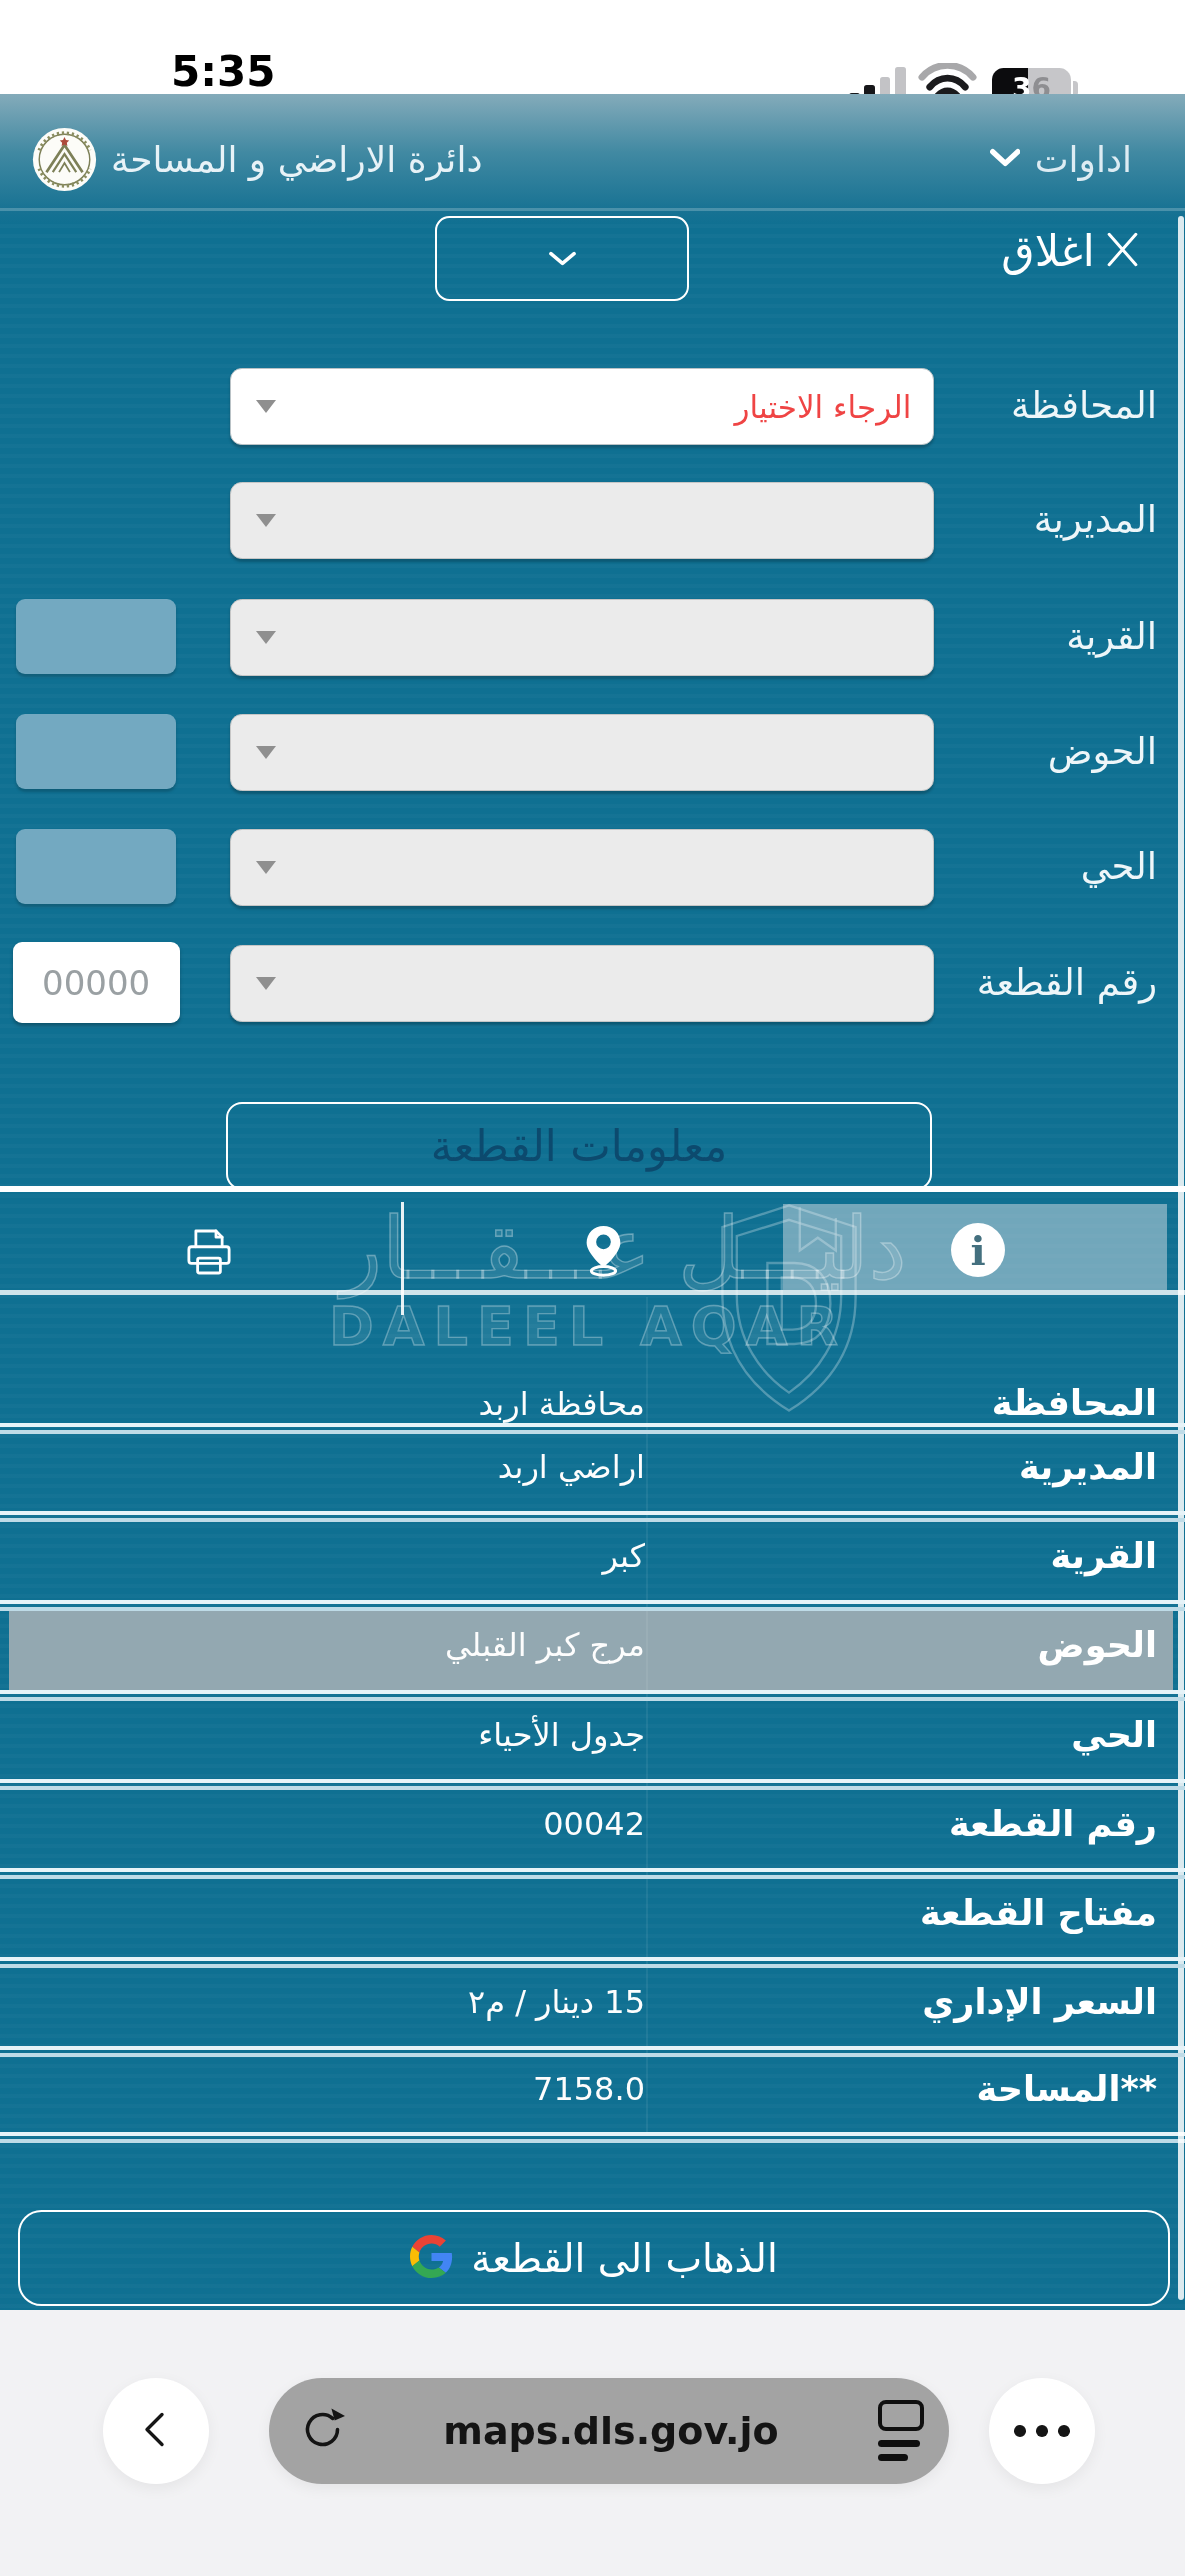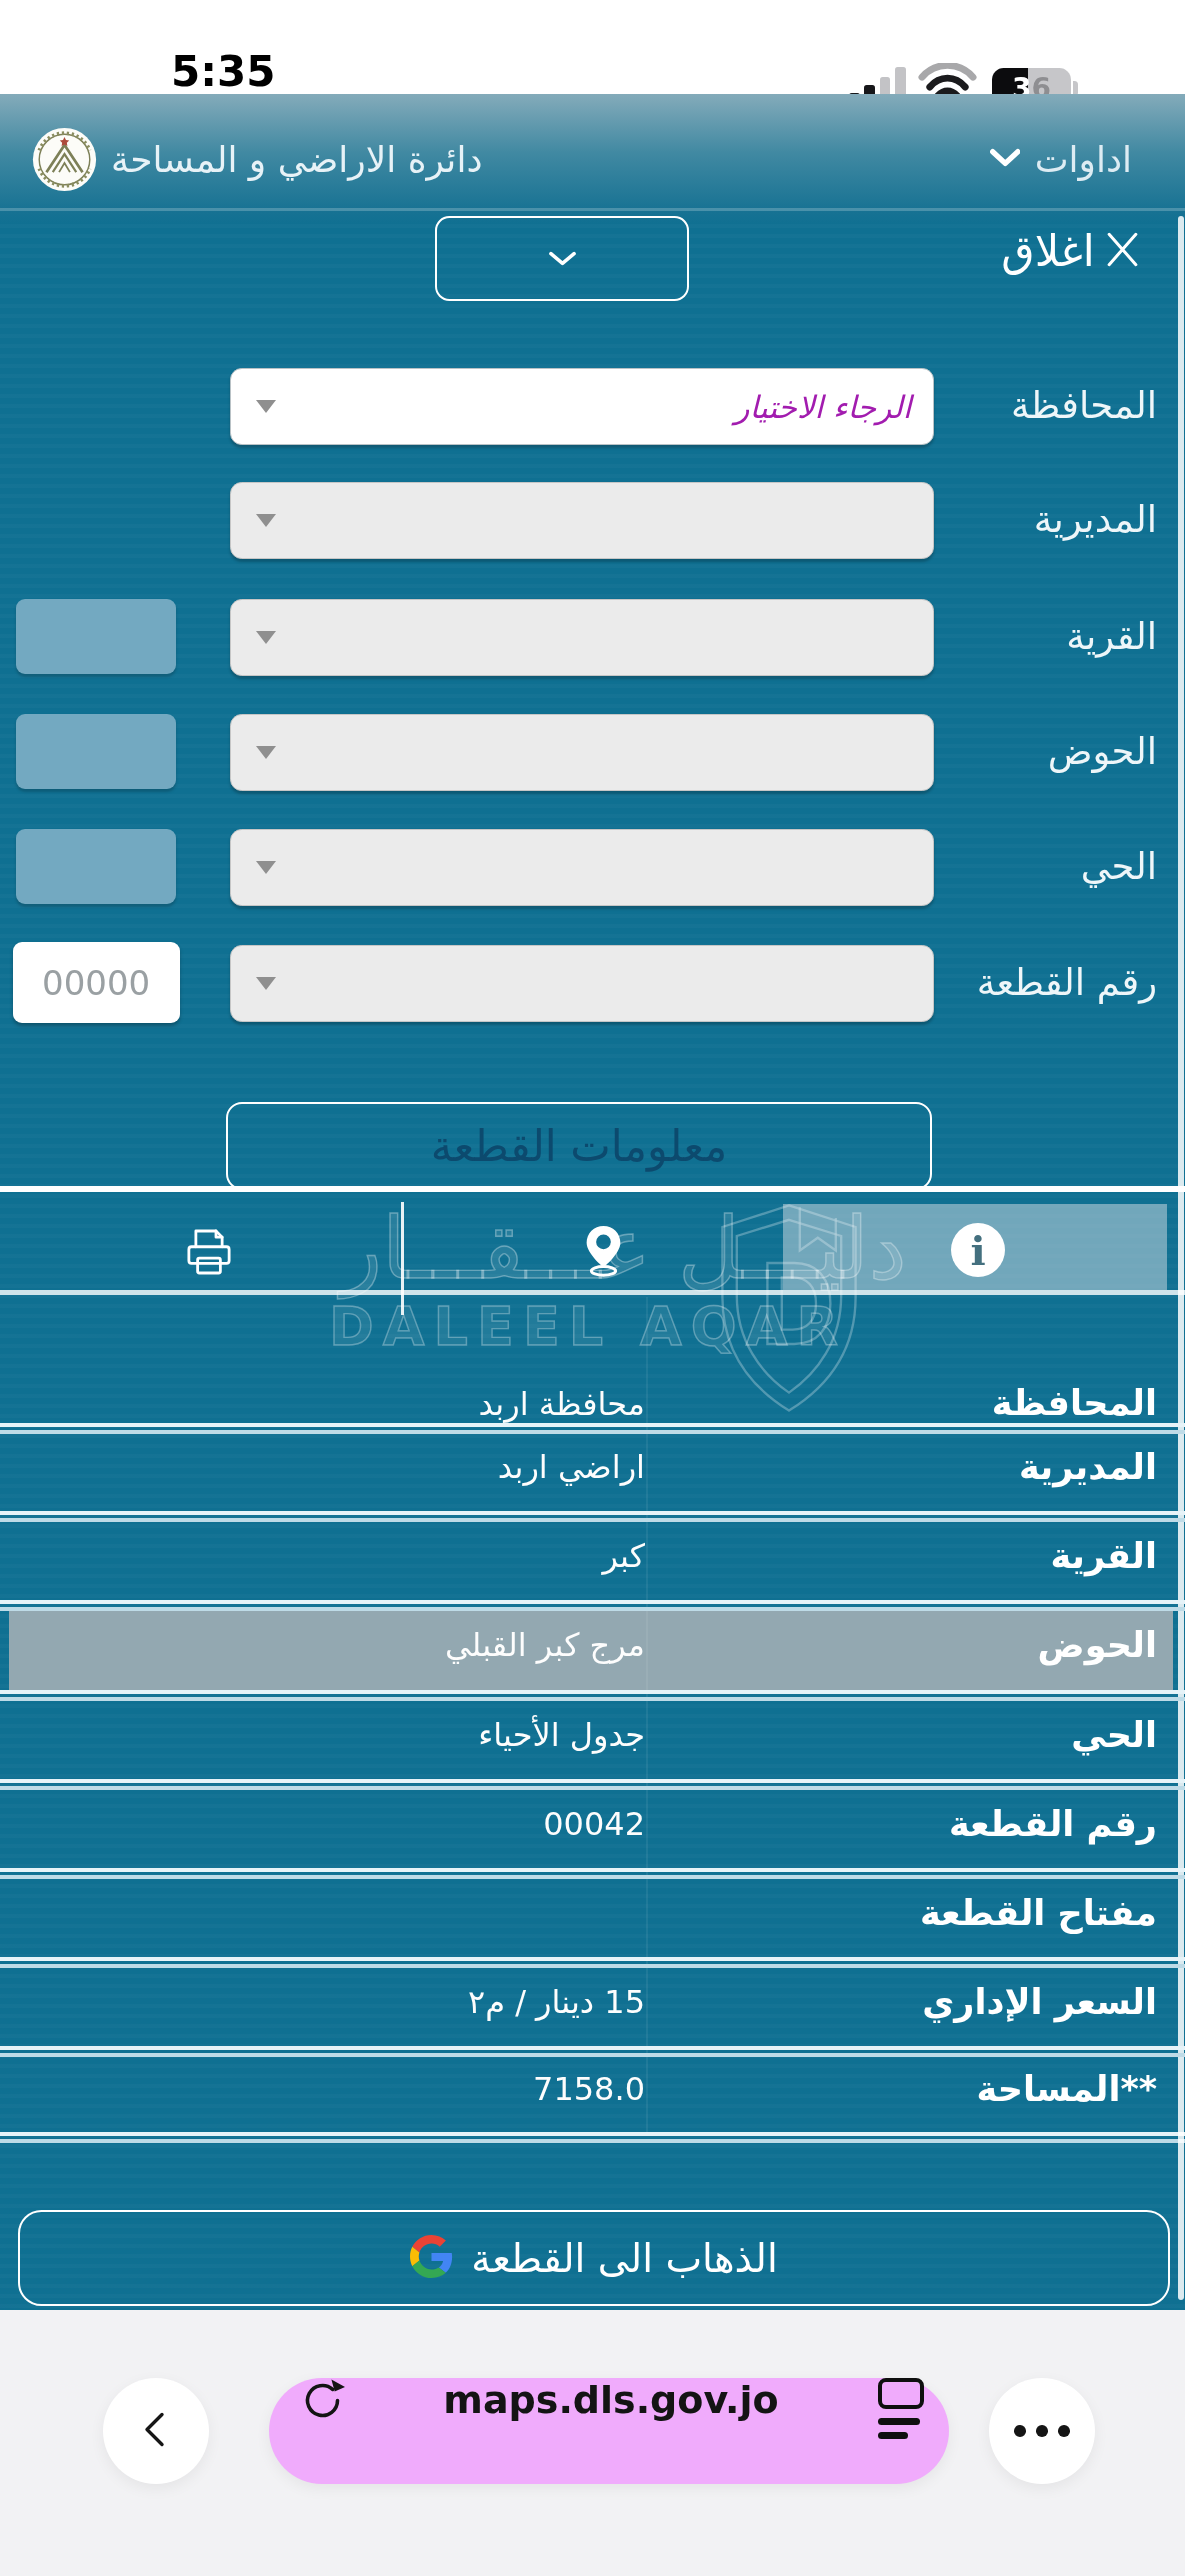--- a/index.html
+++ b/index.html
@@ -46,21 +46,21 @@
 
   
   .flabel{right:29px;height:75px;display:flex;align-items:center;
     font-size:37px;color:#eef6f9;direction:rtl;}
   .sel{left:230px;width:702px;height:75px;border-radius:11.7px;background:#ebebeb;
     border:1.8px solid #c6c6c6;box-shadow:0 2.7px 2.7px rgba(0,0,0,.22);}
   .sel.active{background:#ffffff;border-color:#b9c2c6;}
   .sel .arrow{position:absolute;left:25px;top:50%;margin-top:-6.3px;width:0;height:0;
     border-left:10px solid transparent;border-right:10px solid transparent;border-top:13.5px solid #8f8f8f;}
   .sel .val{position:absolute;right:21.6px;top:0;height:100%;display:flex;align-items:center;
-    font-size:31px;color:#a21caf;direction:rtl;font-style:italic;}
+    font-size:31px;color:#ef4444;direction:rtl;}
   .sidebox{left:16px;width:160px;height:75px;border-radius:9px;background:#73a9c1;
     box-shadow:0 2.7px 2.7px rgba(0,0,0,.18);}
   .sideinput{left:12.6px;top:942px;width:167px;height:81px;border-radius:9px;background:#fff;
     box-shadow:0 2.7px 3.6px rgba(0,0,0,.25);display:flex;align-items:center;justify-content:center;
     font-size:34px;color:#9aa0a3;}
   .r0{top:368px;} .r1{top:482px;} .r2{top:599px;} .r3{top:714px;} .r4{top:829px;} .r5{top:945px;}
 
   .infobtn{left:226px;top:1102px;width:702px;height:84px;border:2.7px solid #fff;border-radius:16px;
     display:flex;align-items:center;justify-content:center;font-size:43px;color:#0c4a6e;direction:rtl;
     background:transparent;}
@@ -102,22 +102,22 @@
   .gotobtn{left:18px;top:2210px;width:1148px;height:92px;border:2.7px solid #fff;border-radius:23.4px;
     display:flex;align-items:center;justify-content:center;gap:18px;background:transparent;}
   .gotobtn .lbl{font-size:39px;color:#fff;direction:rtl;}
   .scrollbar{left:1178px;top:216px;width:6.3px;height:2084px;background:rgba(255,255,255,.85);border-radius:3.6px;}
 
   
   .botbar{left:0;top:2310px;width:1186px;height:266px;background:#f2f2f4;}
   .circ{top:2378px;width:106px;height:106px;border-radius:50%;background:#fff;
     box-shadow:0 4.5px 14.4px rgba(0,0,0,.06);display:flex;align-items:center;justify-content:center;}
   .circL{left:103px;} .circR{left:989px;}
-  .pillurl{left:269px;top:2378px;width:680px;height:106px;border-radius:53px;background:#f0abfc;
-    box-shadow:0 4.5px 14.4px rgba(0,0,0,.06);display:flex;align-items:flex-start;padding:0 30.5px;box-sizing:border-box;}
+  .pillurl{left:269px;top:2378px;width:680px;height:106px;border-radius:53px;background:#a3a3a3;
+    box-shadow:0 4.5px 14.4px rgba(0,0,0,.06);display:flex;align-items:center;padding:0 30.5px;box-sizing:border-box;}
   .url{flex:1;text-align:center;font-size:38px;font-weight:bold;color:#141414;}
   .dots{display:flex;gap:10px;}
   .dots span{width:11.7px;height:11.7px;border-radius:50%;background:#151515;}
   .reader{position:relative;width:41px;height:50px;}
   .reader .box{position:absolute;left:0;top:0;width:38px;height:23.4px;border:4.5px solid #0f0f0f;border-radius:8px;}
   .reader .b1{position:absolute;left:0;top:40px;width:42px;height:7.2px;border-radius:3.6px;background:#0f0f0f;}
   .reader .b2{position:absolute;left:0;top:54px;width:30.5px;height:7.2px;border-radius:3.6px;background:#0f0f0f;}
 </style>
 </head>
 <body>

